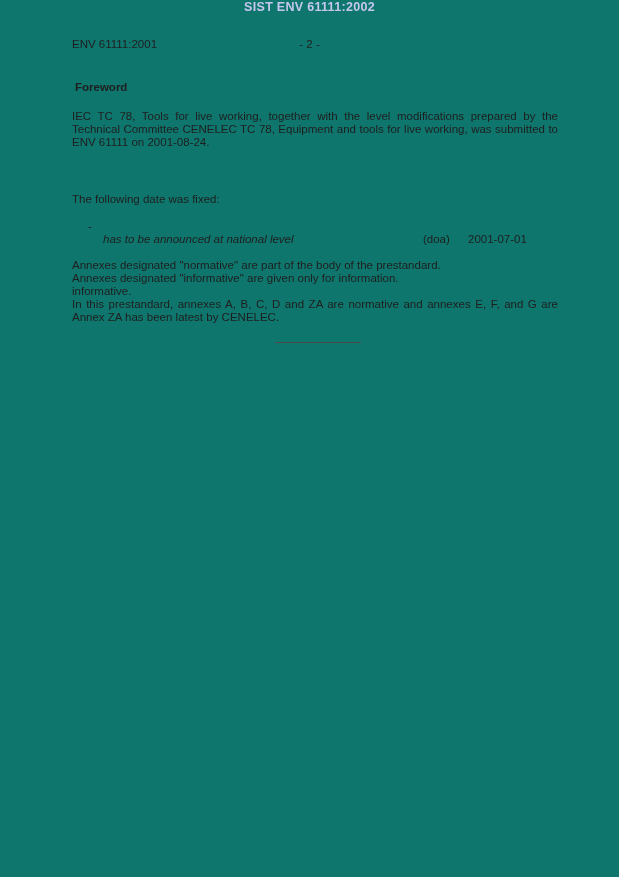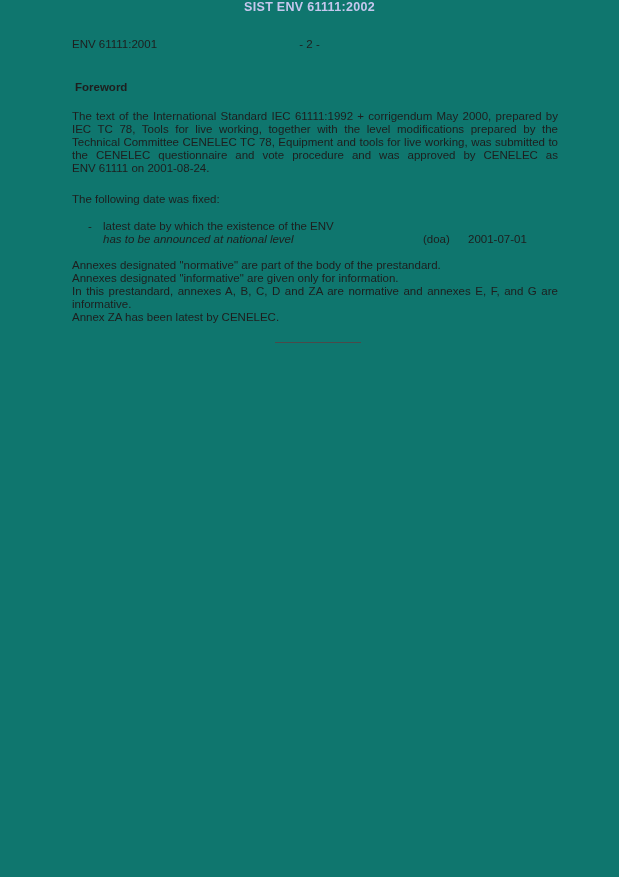--- a/index.html
+++ b/index.html
@@ -84,42 +84,39 @@
 
   <div class="doc-ref">ENV 61111:2001</div>
 
   <div class="page-num">- 2 -</div>
 
   <div class="content">
 
     <h1 class="heading">Foreword</h1>
 
     <div class="para1">
-      <div class="line j">The text of the International Standard IEC 61111:1992 + corrigendum May 2000, prepared by</div>
       <div class="line j">IEC TC 78, Tools for live working, together with the level modifications prepared by the</div>
       <div class="line j">Technical Committee CENELEC TC 78, Equipment and tools for live working, was submitted to</div>
-      <div class="line j">the CENELEC questionnaire and vote procedure and was approved by CENELEC as</div>
       <div class="line">ENV 61111 on 2001-08-24.</div>
     </div>
 
     <div class="dates-intro">The following date was fixed:</div>
 
     <div class="date-item">
       <span class="bullet">-</span>
-      <span class="l1">latest date by which the existence of the ENV</span>
       <span class="l2">has to be announced at national level</span>
       <span class="doa">(doa)</span>
       <span class="doa-date">2001-07-01</span>
     </div>
 
     <div class="annexes">
       <div class="line">Annexes designated "normative" are part of the body of the prestandard.</div>
       <div class="line">Annexes designated "informative" are given only for information.</div>
+      <div class="line">informative.</div>
       <div class="line j">In this prestandard, annexes A, B, C, D and ZA are normative and annexes E, F, and G are</div>
-      <div class="line">informative.</div>
       <div class="line">Annex ZA has been latest by CENELEC.</div>
     </div>
 
   </div>
 
   <div class="rule"></div>
 
 </div>
 
 </body></html>

